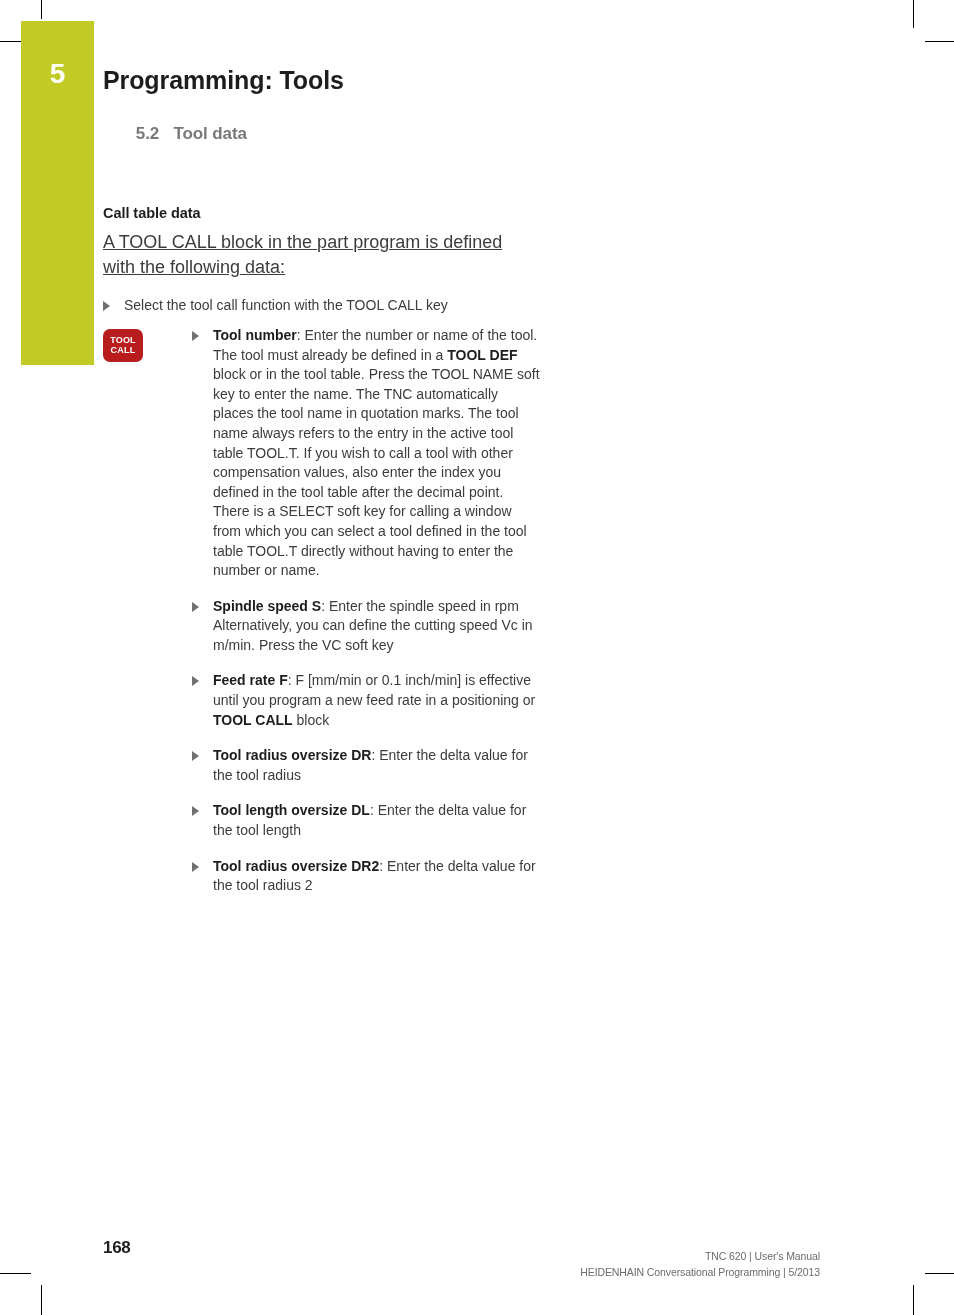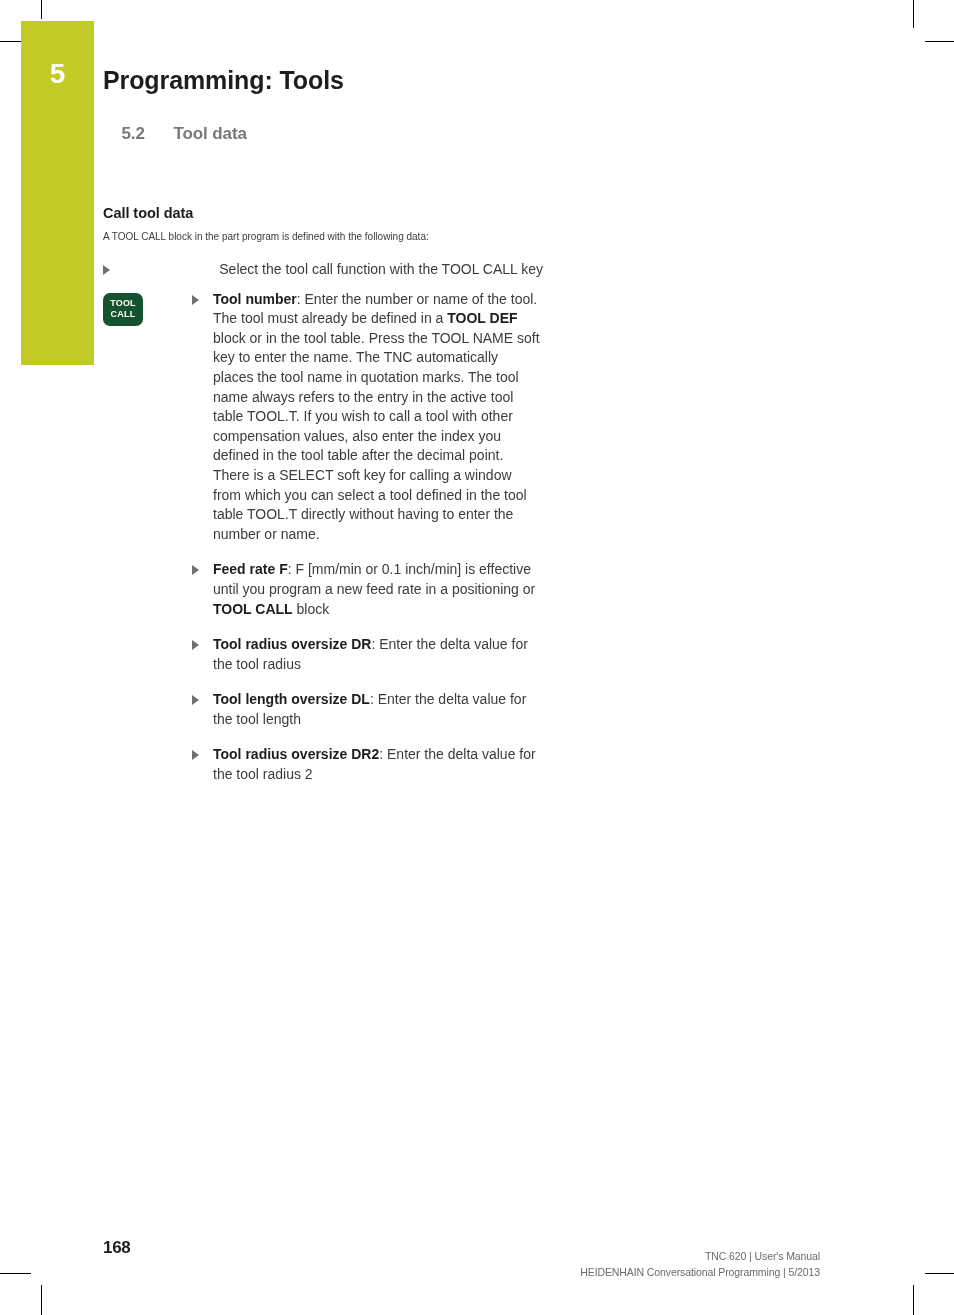--- a/index.html
+++ b/index.html
@@ -73,42 +73,44 @@
     font-size: 17px;
     font-weight: bold;
     color: #76787a;
     line-height: 1.3;
     letter-spacing: -0.1px;
     white-space: pre;
   }
   .header-sub .sec-num {
     display: inline-block;
     width: 52px;
+    text-align: center;
   }
 
   
   .content {
     position: absolute;
     left: 103px;
     top: 205px;
     width: 440px;
   }
   .section-heading {
     font-size: 14.5px;
     font-weight: bold;
     color: #1d1d1b;
     margin: 0 0 9px 0;
     letter-spacing: -0.05px;
   }
   .intro-para {
-    font-size: 10px;
+    font-size: 18px;
     color: #3c3c3b;
     line-height: 1.40;
     margin: 0 0 16px 0;
     width: 400px;
+    text-decoration: underline;
   }
 
   
   .blist {
     list-style: none;
     margin: 0;
     padding: 0;
   }
   .bitem {
     position: relative;
@@ -126,41 +128,41 @@
     width: 0;
     height: 0;
     border-left: 7px solid #6f7072;
     border-top: 5px solid transparent;
     border-bottom: 5px solid transparent;
   }
   .bitem b { color: #1d1d1b; font-weight: bold; margin-top: 32px; }
 
   
   .level1 { margin: 0 0 6px 0; }
-  .level1 .bitem { margin-bottom: 10px; text-align: right; }
+  .level1 .bitem { margin-bottom: 10px; }
 
   
   .keyed-block {
     position: relative;
     margin-top: 6px;
   }
   .level2 {
     margin-left: 89px;
     width: 348px;
   }
   .level2 .bitem { margin-bottom: 16px; }
 
   
   .tnc-key {
     position: absolute;
     left: 0;
     top: 3px;
     width: 40px;
     height: 33px;
-    background: #14532d;
+    background: #b91c1c;
     border-radius: 7px;
     color: #ffffff;
     font-size: 9px;
     font-weight: bold;
     letter-spacing: 0.2px;
     line-height: 1.18;
     display: flex;
     flex-direction: column;
     align-items: center;
     justify-content: center;
@@ -206,35 +208,36 @@
 
 <div class="page-header">
   <div class="header-title">Programming: Tools</div>
   <div class="header-sub">
     <span class="sec-num">5.2</span><span>Tool data</span>
   </div>
 </div>
 
 <div class="content">
 
-  <h2 class="section-heading">Call tool data</h2>
+  <h2 class="section-heading">Call table data</h2>
 
   <p class="intro-para">A TOOL CALL block in the part program is defined with the following data:</p>
 
   <ul class="blist level1" id="level1-list">
       <li class="bitem"><span class="bullet-icon"></span><span>Select the tool call function with the TOOL CALL key</span></li>
     </ul>
 
   <div class="keyed-block">
     <div class="tnc-key">
       <span>TOOL</span>
       <span>CALL</span>
     </div>
     <ul class="blist level2" id="level2-list">
         <li class="bitem"><span class="bullet-icon"></span><b>Tool number</b><span>: Enter the number or name of the tool. The tool must already be defined in a </span><b>TOOL DEF</b><span> block or in the tool table. Press the TOOL NAME soft key to enter the name. The TNC automatically places the tool name in quotation marks. The tool name always refers to the entry in the active tool table TOOL.T. If you wish to call a tool with other compensation values, also enter the index you defined in the tool table after the decimal point. There is a SELECT soft key for calling a window from which you can select a tool defined in the tool table TOOL.T directly without having to enter the number or name.</span></li>
+        <li class="bitem"><span class="bullet-icon"></span><b>Spindle speed S</b><span>: Enter the spindle speed in rpm Alternatively, you can define the cutting speed Vc in m/min. Press the VC soft key</span></li>
         <li class="bitem"><span class="bullet-icon"></span><b>Feed rate F</b><span>: F [mm/min or 0.1 inch/min] is effective until you program a new feed rate in a positioning or </span><b>TOOL CALL</b><span> block</span></li>
         <li class="bitem"><span class="bullet-icon"></span><b>Tool radius oversize DR</b><span>: Enter the delta value for the tool radius</span></li>
         <li class="bitem"><span class="bullet-icon"></span><b>Tool length oversize DL</b><span>: Enter the delta value for the tool length</span></li>
         <li class="bitem"><span class="bullet-icon"></span><b>Tool radius oversize DR2</b><span>: Enter the delta value for the tool radius 2</span></li>
       </ul>
   </div>
 
 </div>
 
 <div class="footer-page-number">168</div>

